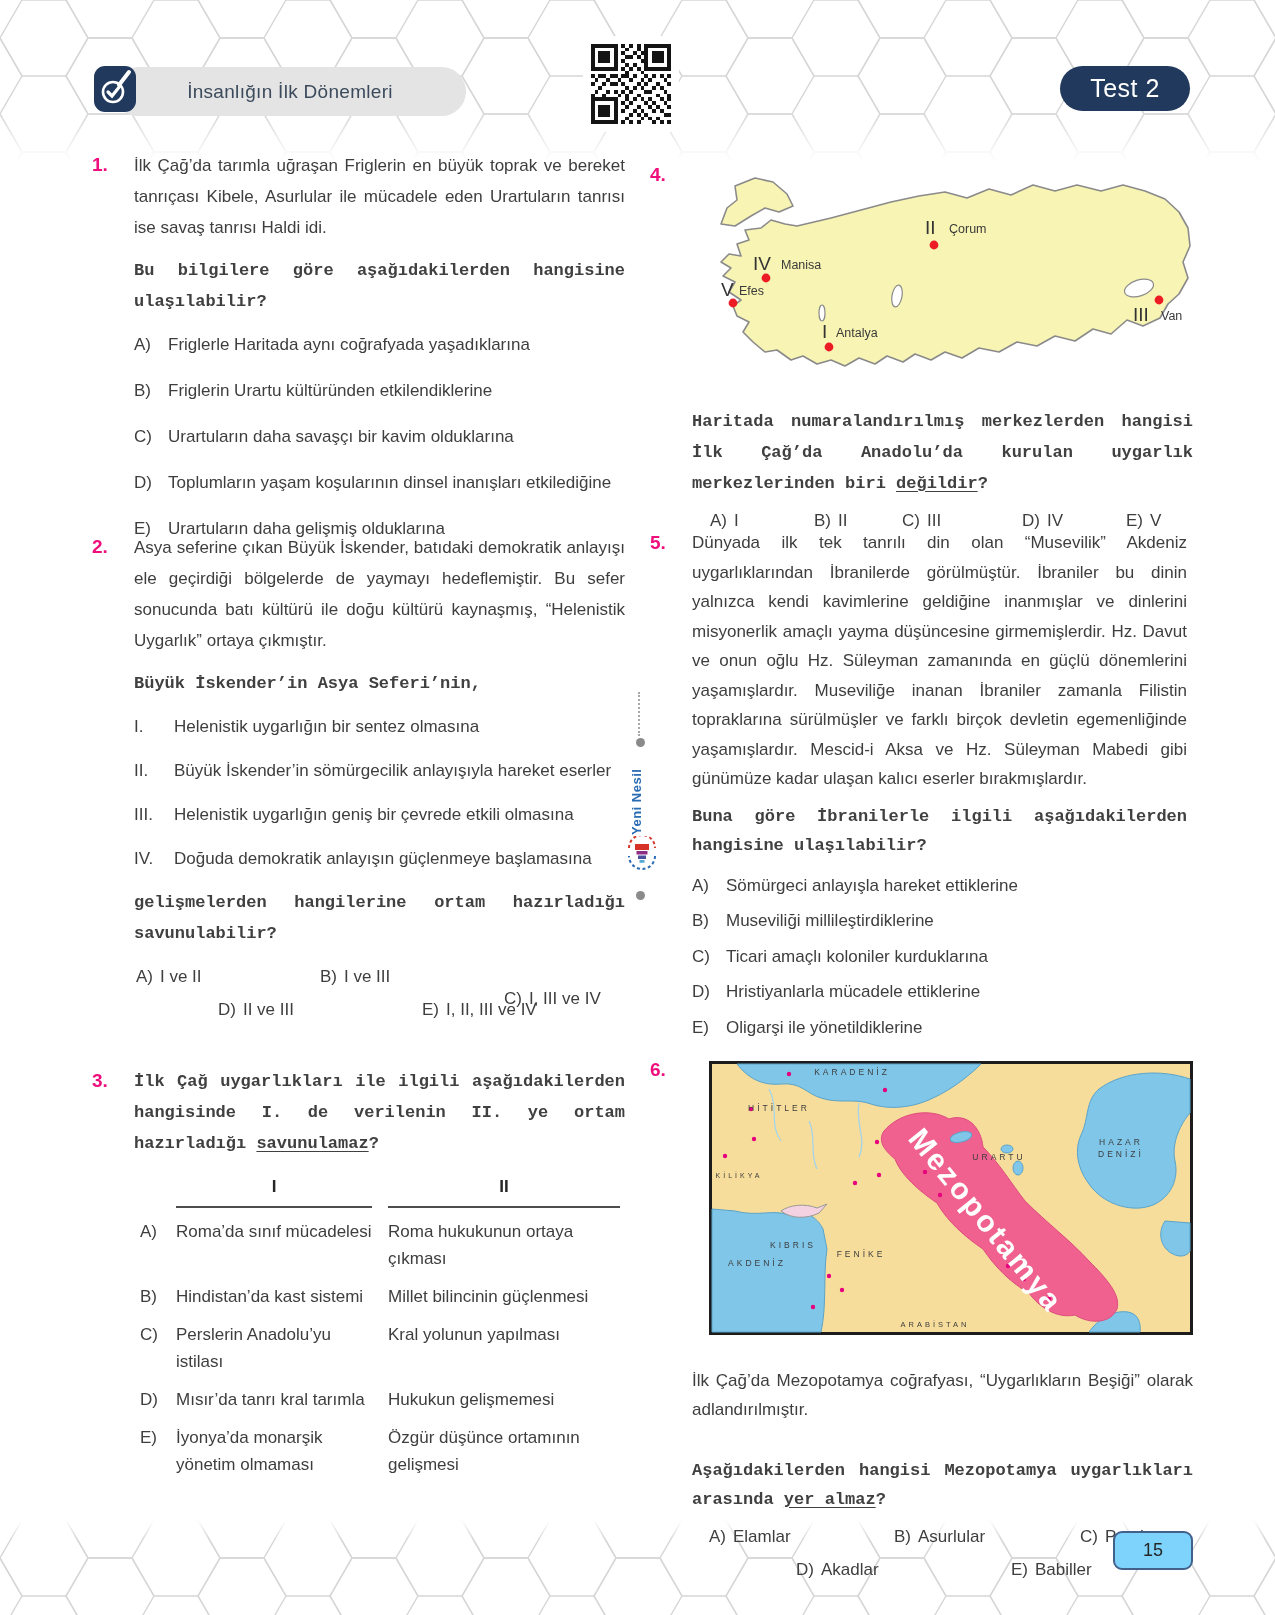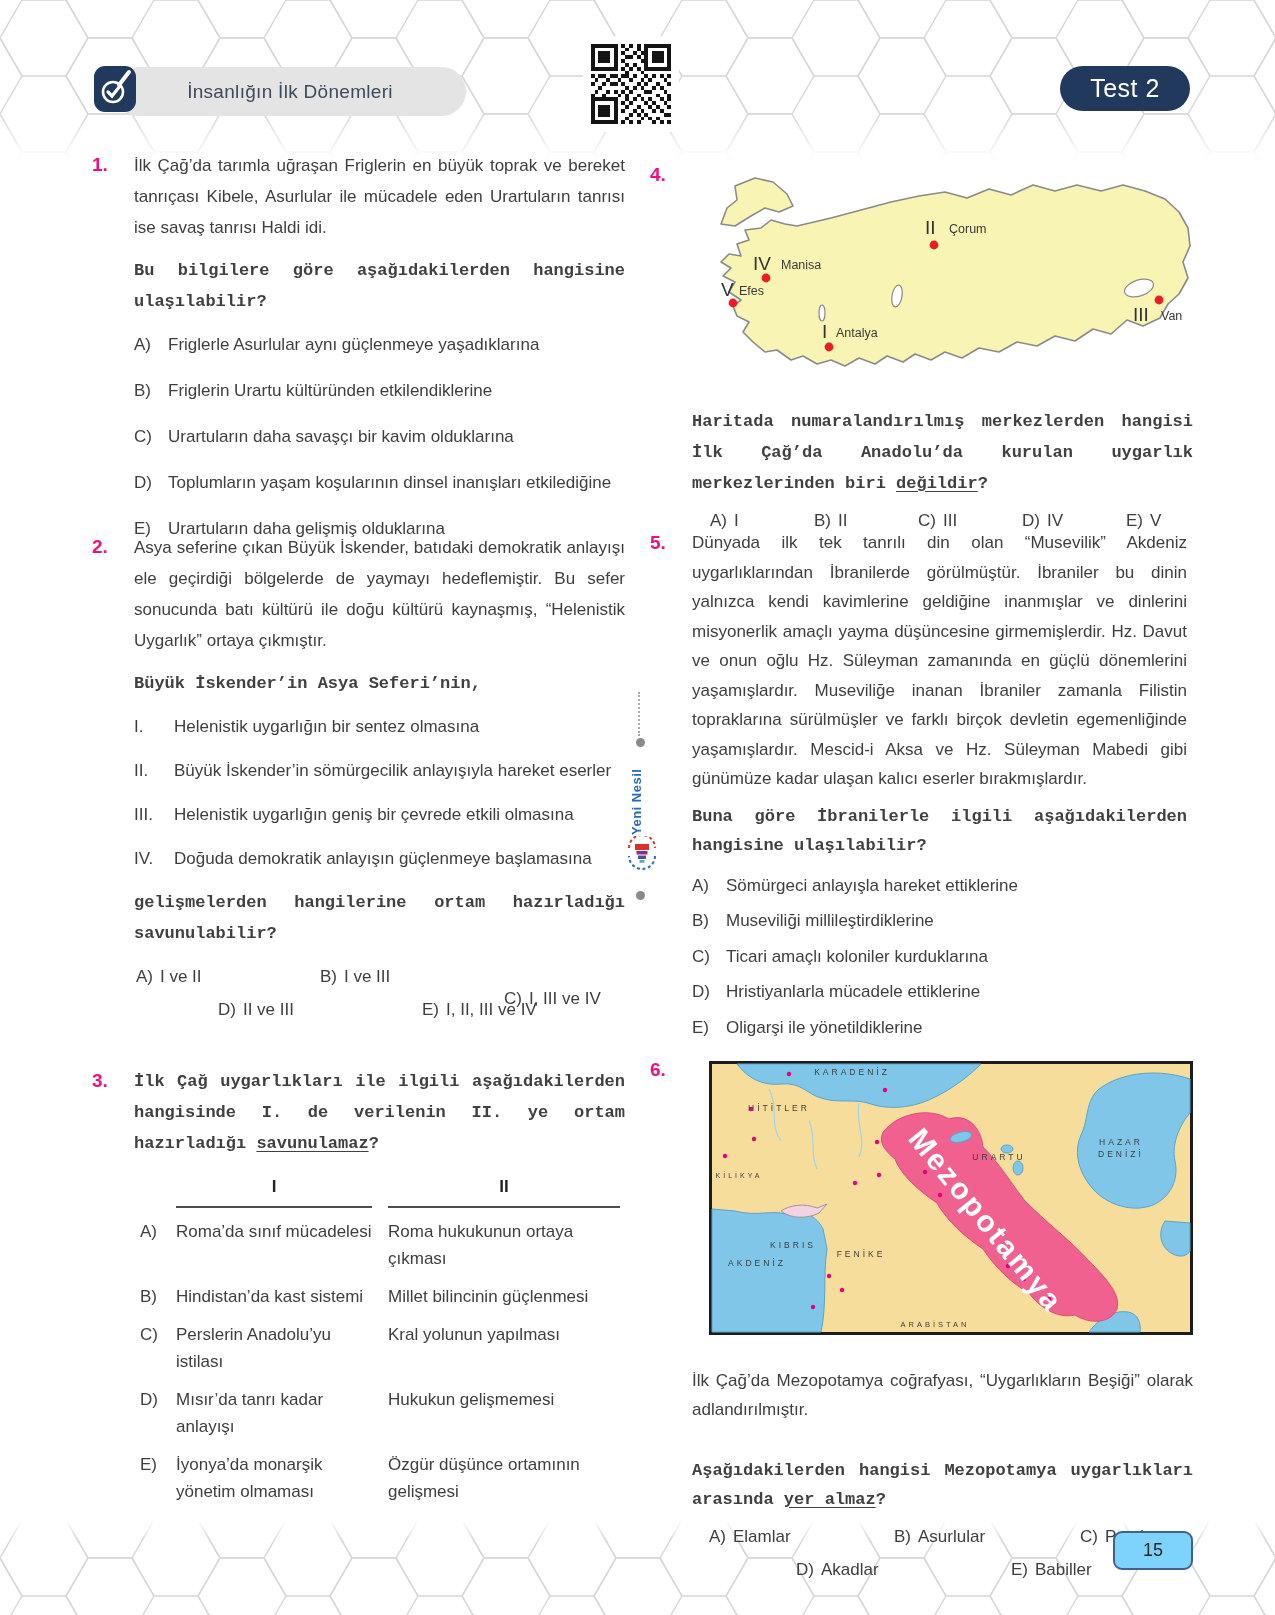--- a/index.html
+++ b/index.html
@@ -148,21 +148,21 @@
   </svg>
   <div class="div-bullet" style="left:636px;top:891px;"></div>
 
   <div class="q" style="left:92px;top:150px;width:533px;">
     <div class="qnum">1.</div>
     <div class="qbody">
       <p class="body-p">İlk Çağ’da tarımla uğraşan Friglerin en büyük toprak ve bereket tanrıçası Kibele, Asurlular ile mücadele eden Urartuların tanrısı ise savaş tanrısı Haldi idi.</p>
       <p class="stem">Bu bilgilere göre aşağıdakilerden hangisine ulaşılabilir?</p>
       <div class="opt">
           <span class="ol">A)</span>
-          <span>Friglerle Asurlular aynı güçlenmeye yaşadıklarına</span>
+          <span>Friglerle Haritada aynı coğrafyada yaşadıklarına</span>
         </div>
       <div class="opt">
           <span class="ol">B)</span>
           <span>Friglerin Urartu kültüründen etkilendiklerine</span>
         </div>
       <div class="opt">
           <span class="ol">C)</span>
           <span>Urartuların daha savaşçı bir kavim olduklarına</span>
         </div>
       <div class="opt">
@@ -230,21 +230,21 @@
             <span class="tc1">Hindistan’da kast sistemi</span>
             <span class="tc2">Millet bilincinin güçlenmesi</span>
           </div>
         <div class="trow">
             <span class="tl">C)</span>
             <span class="tc1">Perslerin Anadolu’yu istilası</span>
             <span class="tc2">Kral yolunun yapılması</span>
           </div>
         <div class="trow">
             <span class="tl">D)</span>
-            <span class="tc1">Mısır’da tanrı kadar anlayışı</span>
+            <span class="tc1">Mısır’da tanrı kral tarımla</span>
             <span class="tc2">Hukukun gelişmemesi</span>
           </div>
         <div class="trow">
             <span class="tl">E)</span>
             <span class="tc1">İyonya’da monarşik yönetim olmaması</span>
             <span class="tc2">Özgür düşünce ortamının gelişmesi</span>
           </div>
       </div>
     </div>
   </div>
@@ -281,21 +281,21 @@
           <text x="240" y="59">Çorum</text>
           <text x="452" y="146">Van</text>
           <text x="72" y="95">Manisa</text>
           <text x="30" y="121">Efes</text>
         </g>
       </svg>
       <p class="stem" style="margin-bottom:6px;"><span>Haritada numaralandırılmış merkezlerden hangisi İlk Çağ’da Anadolu’da kurulan uygarlık merkezlerinden biri </span><span class="uline">değildir</span><span>?</span></p>
       <div class="posrow">
         <span class="oi" style="left:18px;"><span class="ol">A)</span><span>I</span></span>
         <span class="oi" style="left:122px;"><span class="ol">B)</span><span>II</span></span>
-        <span class="oi" style="left:226px;"><span class="ol">C)</span><span>III</span></span>
+        <span class="oi" style="left:210px;"><span class="ol">C)</span><span>III</span></span>
         <span class="oi" style="left:330px;"><span class="ol">D)</span><span>IV</span></span>
         <span class="oi" style="left:434px;"><span class="ol">E)</span><span>V</span></span>
       </div>
     </div>
   </div>
 
   <div class="q q5" style="left:650px;top:528px;width:537px;">
     <div class="qnum">5.</div>
     <div class="qbody">
       <p class="body-p" style="margin-bottom:8px;">Dünyada ilk tek tanrılı din olan “Musevilik” Akdeniz uygarlıklarından İbranilerde görülmüştür. İbraniler bu dinin yalnızca kendi kavimlerine geldiğine inanmışlar ve dinlerini misyonerlik amaçlı yayma düşüncesine girmemişlerdir. Hz. Davut ve onun oğlu Hz. Süleyman zamanında en güçlü dönemlerini yaşamışlardır. Museviliğe inanan İbraniler zamanla Filistin topraklarına sürülmüşler ve farklı birçok devletin egemenliğinde yaşamışlardır. Mescid-i Aksa ve Hz. Süleyman Mabedi gibi günümüze kadar ulaşan kalıcı eserler bırakmışlardır.</p>

